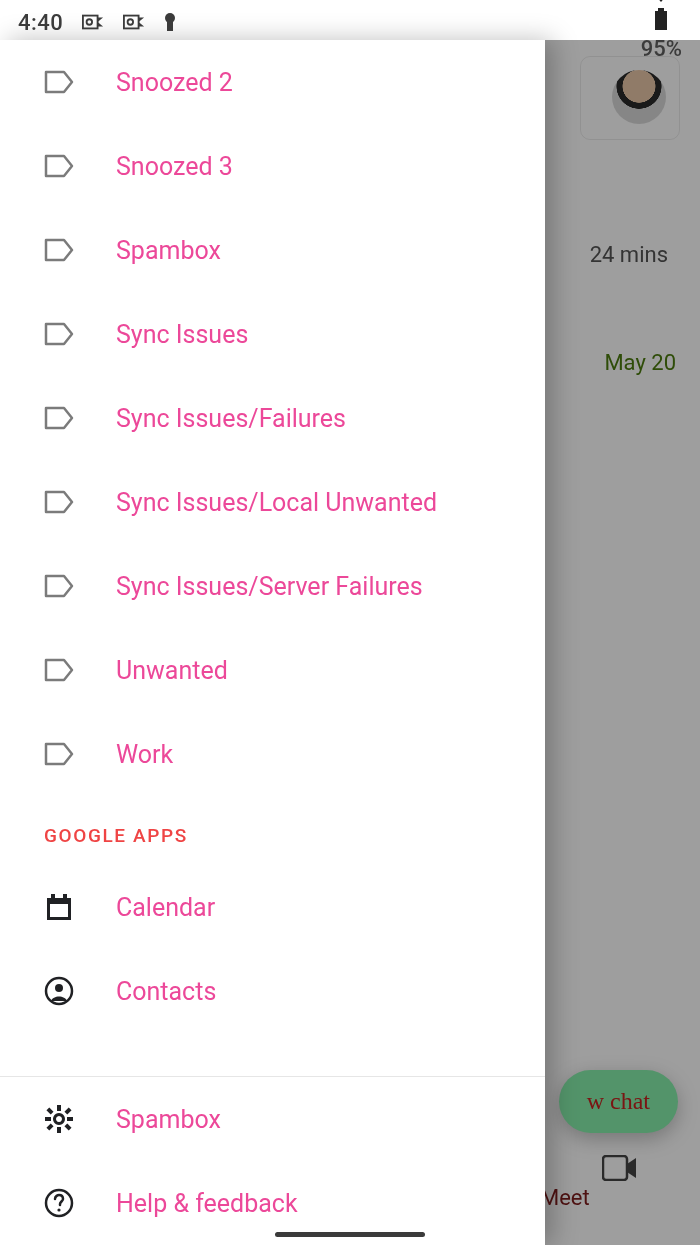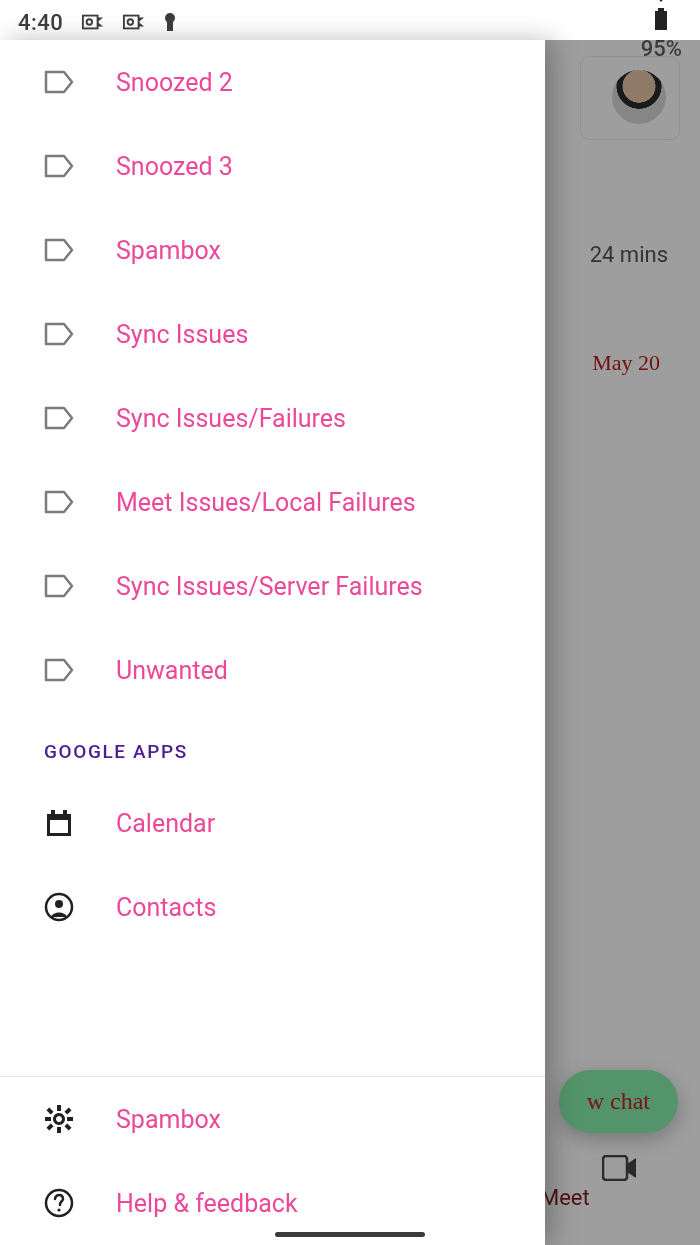--- a/index.html
+++ b/index.html
@@ -39,21 +39,21 @@
     position: absolute; top: 70px; right: 34px;
     width: 54px; height: 54px; border-radius: 50%;
     background: radial-gradient(circle at 50% 30%, #e9c7a8 0 35%, #2a2a2a 36% 48%, #d9d9d9 49% 100%);
     z-index: 4;
   }
   .bg-account-box {
     position: absolute; top: 56px; right: 20px; width: 100px; height: 84px;
     border: 1px solid rgba(0,0,0,0.08); border-radius: 10px; z-index: 3;
   }
   .bg-time-1 { position: absolute; top: 242px; right: 32px; color: #555; font-size: 22px; z-index: 4; }
-  .bg-time-2 { position: absolute; top: 350px; right: 40px; color: #b91c1c; font-size: 22px; z-index: 4; font-family: Liberation Serif, serif; }
+  .bg-time-2 { position: absolute; top: 350px; right: 24px; color: #4d7c0f; font-size: 22px; z-index: 4; }
   .bg-fab {
     position: absolute; bottom: 112px; right: 22px;
     background: #86efac; border-radius: 36px; padding: 18px 28px;
     box-shadow: 0 6px 20px rgba(0,0,0,0.25);
     color: #c5221f; font-size: 24px; font-weight: 500;
     z-index: 4;
     font-family: Liberation Serif, serif;
   }
   .bg-bottom {
     position: absolute; bottom: 10px; right: 0; width: 160px; height: 80px;
@@ -76,21 +76,21 @@
     display: flex; align-items: center;
     height: 84px;
     padding: 0 0 0 44px;
     cursor: pointer;
   }
   .drawer-item .icon-slot { width: 72px; display:flex; align-items:center; }
   .label-icon { width: 30px; height: 24px; }
   .drawer-item .txt { font-size: 25px; color: #ec4899; font-weight: 400; }
   .section-header {
     padding: 28px 0 18px 44px;
-    color: #4c1d95; font-size: 19px; letter-spacing: 1.6px;
+    color: #ef4444; font-size: 19px; letter-spacing: 1.6px;
     font-weight: 500;
   }
   .divider { height: 1px; background: #e6e6e6; }
   .gear-icon, .help-icon, .cal-icon, .contact-icon { width: 30px; height: 30px; }
 
   .home-indicator {
     position: absolute; bottom: 8px; left: 50%; transform: translateX(-50%);
     width: 150px; height: 5px; background: #3b3b3b; border-radius: 3px;
     z-index: 40;
   }
@@ -188,37 +188,45 @@
             </svg>
           </span>
         <span class="txt">Sync Issues/Failures</span>
       </div>
       <div class="drawer-item">
         <span class="icon-slot">
             <svg class="label-icon" viewBox="0 0 30 24">
               <path d="M2 2 H20 L28 12 L20 22 H2 Z" fill="none" stroke="#7b7b7b" stroke-width="2.5" stroke-linejoin="round"></path>
             </svg>
           </span>
-        <span class="txt">Meet Issues/Local Failures</span>
+        <span class="txt">Sync Issues/Local Unwanted</span>
       </div>
       <div class="drawer-item">
         <span class="icon-slot">
             <svg class="label-icon" viewBox="0 0 30 24">
               <path d="M2 2 H20 L28 12 L20 22 H2 Z" fill="none" stroke="#7b7b7b" stroke-width="2.5" stroke-linejoin="round"></path>
             </svg>
           </span>
         <span class="txt">Sync Issues/Server Failures</span>
       </div>
       <div class="drawer-item">
         <span class="icon-slot">
             <svg class="label-icon" viewBox="0 0 30 24">
               <path d="M2 2 H20 L28 12 L20 22 H2 Z" fill="none" stroke="#7b7b7b" stroke-width="2.5" stroke-linejoin="round"></path>
             </svg>
           </span>
         <span class="txt">Unwanted</span>
+      </div>
+      <div class="drawer-item">
+        <span class="icon-slot">
+            <svg class="label-icon" viewBox="0 0 30 24">
+              <path d="M2 2 H20 L28 12 L20 22 H2 Z" fill="none" stroke="#7b7b7b" stroke-width="2.5" stroke-linejoin="round"></path>
+            </svg>
+          </span>
+        <span class="txt">Work</span>
       </div>
 
       <div class="section-header">GOOGLE APPS</div>
 
       <div class="drawer-item">
         <span class="icon-slot">
             <svg class="cal-icon" viewBox="0 0 30 30">
               <rect x="3" y="6" width="24" height="22" fill="#202124"></rect>
               <rect x="6" y="12" width="18" height="13" fill="#fff"></rect>
               <rect x="7" y="2" width="4" height="6" fill="#202124"></rect>

